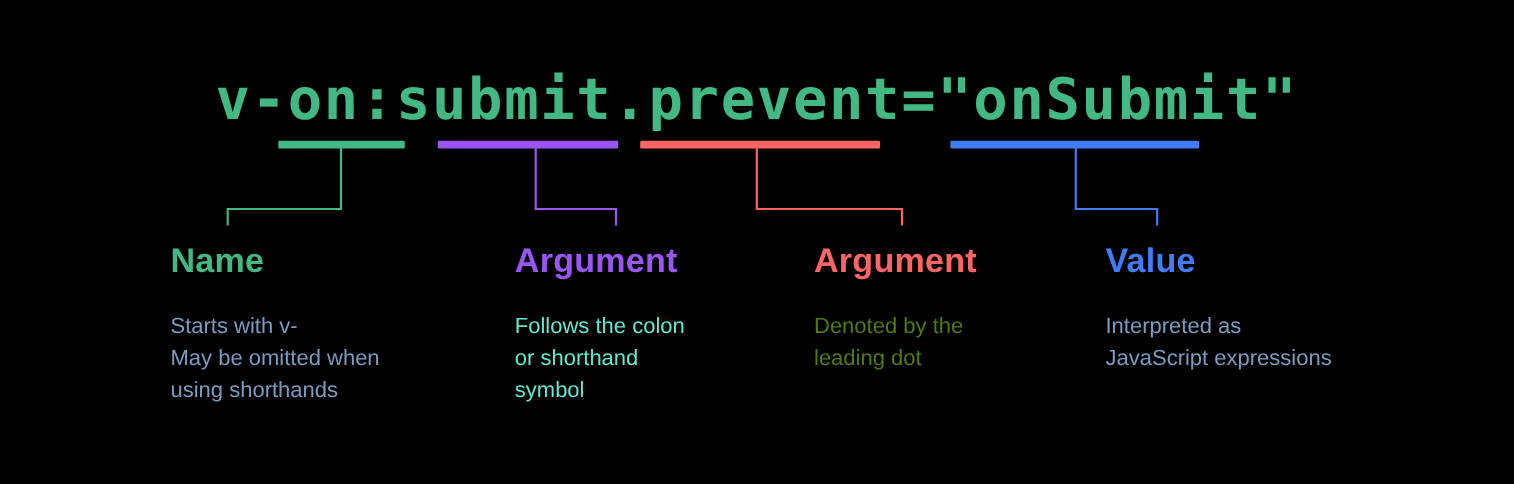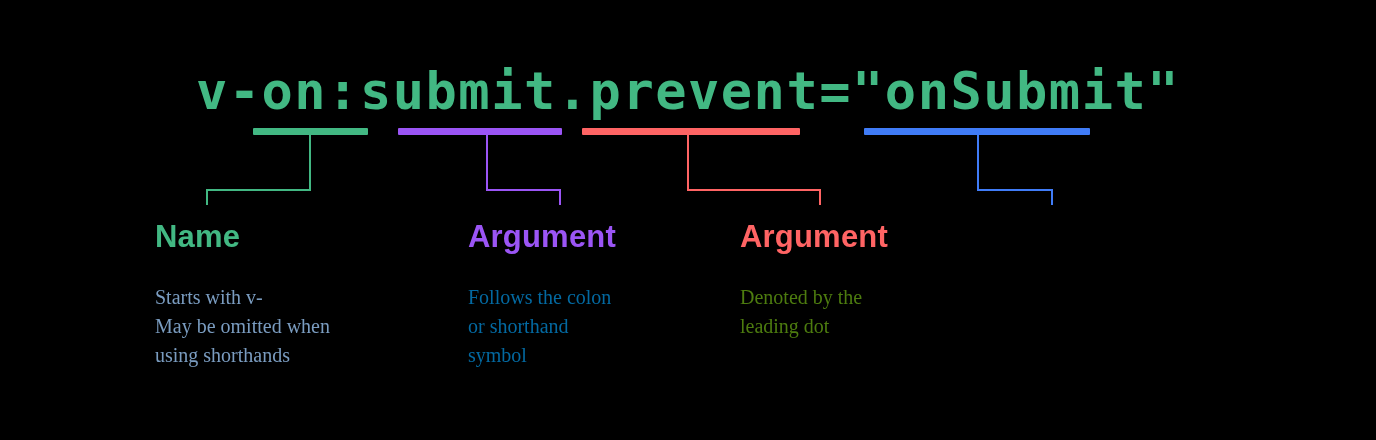--- a/index.html
+++ b/index.html
@@ -60,21 +60,21 @@
   .col-title {
     font-family: "Liberation Sans", sans-serif;
     font-size: 31px;
     font-weight: 700;
     line-height: 38px;
     letter-spacing: 0.2px;
     margin: 0 0 27px 0;
     white-space: nowrap;
   }
   .col-desc {
-    font-family: Liberation Serif, serif;
+    font-family: Liberation Sans, sans-serif;
     font-size: 20px;
     font-weight: 400;
     line-height: 29px;
     color: #7a9cc0;
     white-space: pre-line;
   }
 </style>
 </head>
 <body style="background: rgb(0, 0, 0);">
 
@@ -96,25 +96,30 @@
 
   <div class="col" style="left: 155px; width: 300px;">
     <div class="col-title" style="color: rgb(66, 184, 131);">Name</div>
     <div class="col-desc" style="color: rgb(122, 156, 192);">Starts with v-
 May be omitted when
 using shorthands</div>
   </div>
 
   <div class="col" style="left: 468px; width: 260px;">
     <div class="col-title" style="color: rgb(155, 85, 245);">Argument</div>
-    <div class="col-desc" style="color: #0369a1;">Follows the colon
+    <div class="col-desc" style="color: #5eead4;">Follows the colon
 or shorthand
 symbol</div>
   </div>
 
   <div class="col" style="left: 740px; width: 250px;">
     <div class="col-title" style="color: rgb(255, 100, 100);">Argument</div>
     <div class="col-desc" style="color: #4d7c0f;">Denoted by the
 leading dot</div>
   </div>
 
+  <div class="col" style="left: 1005px; width: 300px;">
+    <div class="col-title" style="color: rgb(64, 124, 247);">Value</div>
+    <div class="col-desc" style="color: rgb(122, 156, 192);">Interpreted as
+JavaScript expressions</div>
+  </div>
 
 </div>
 
 </body></html>

